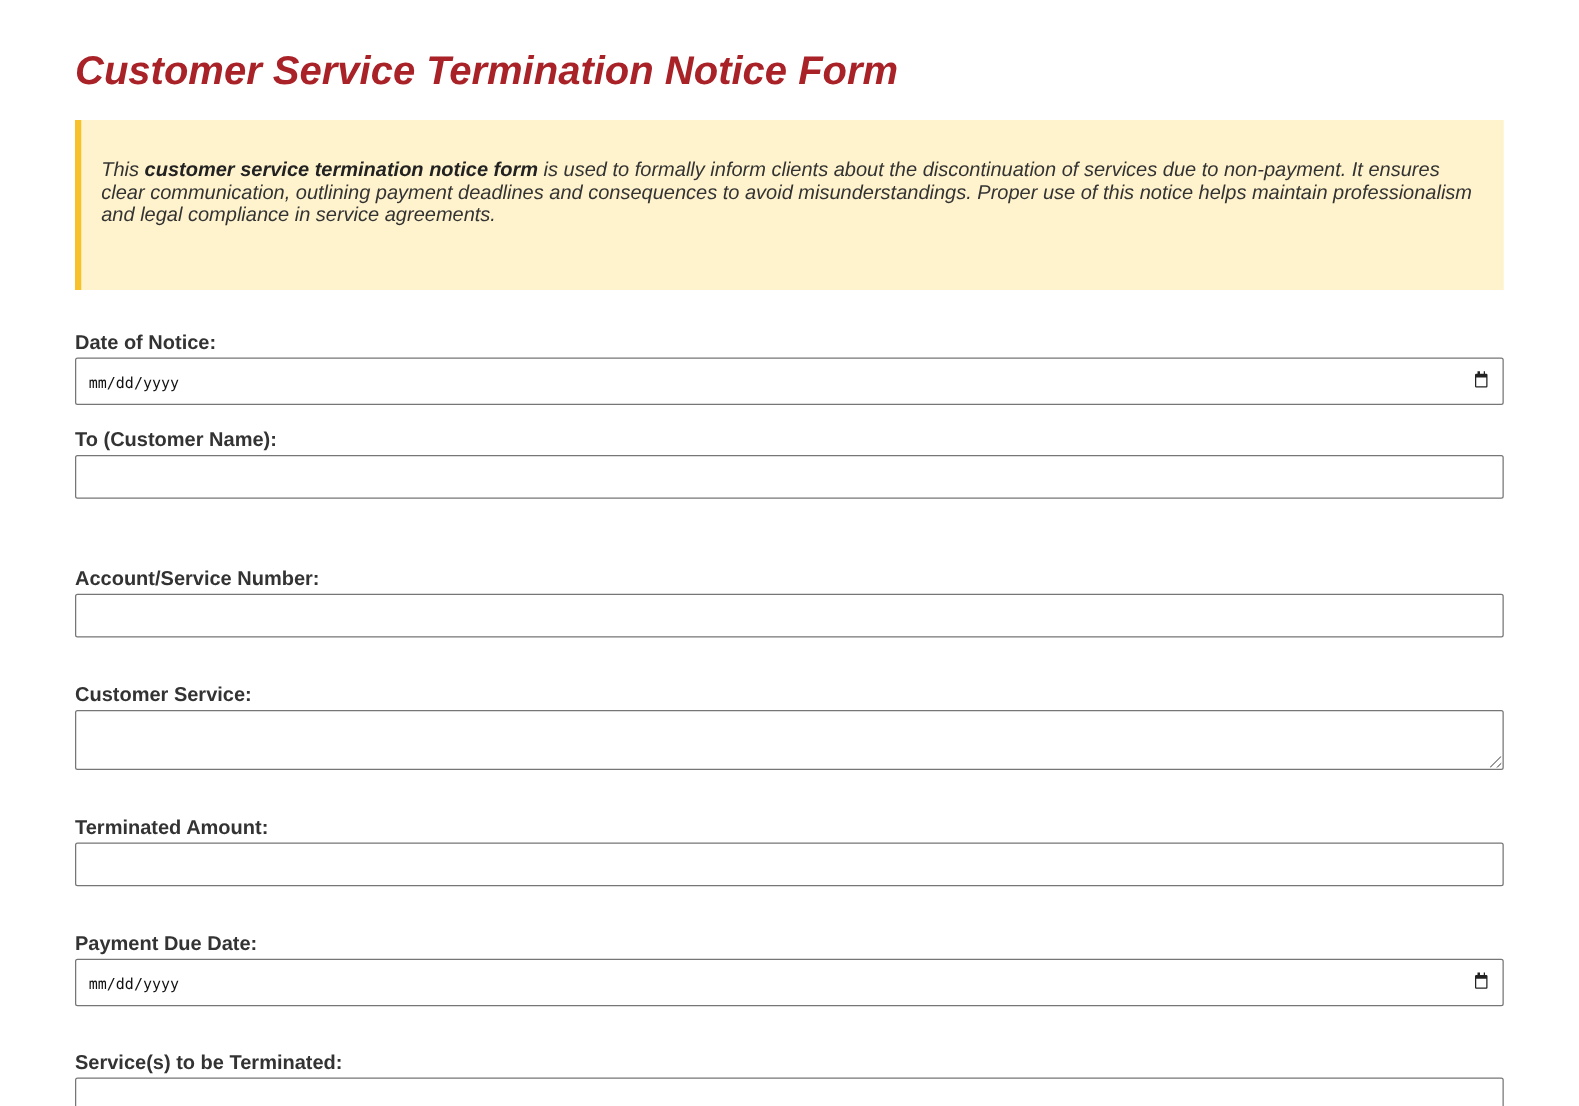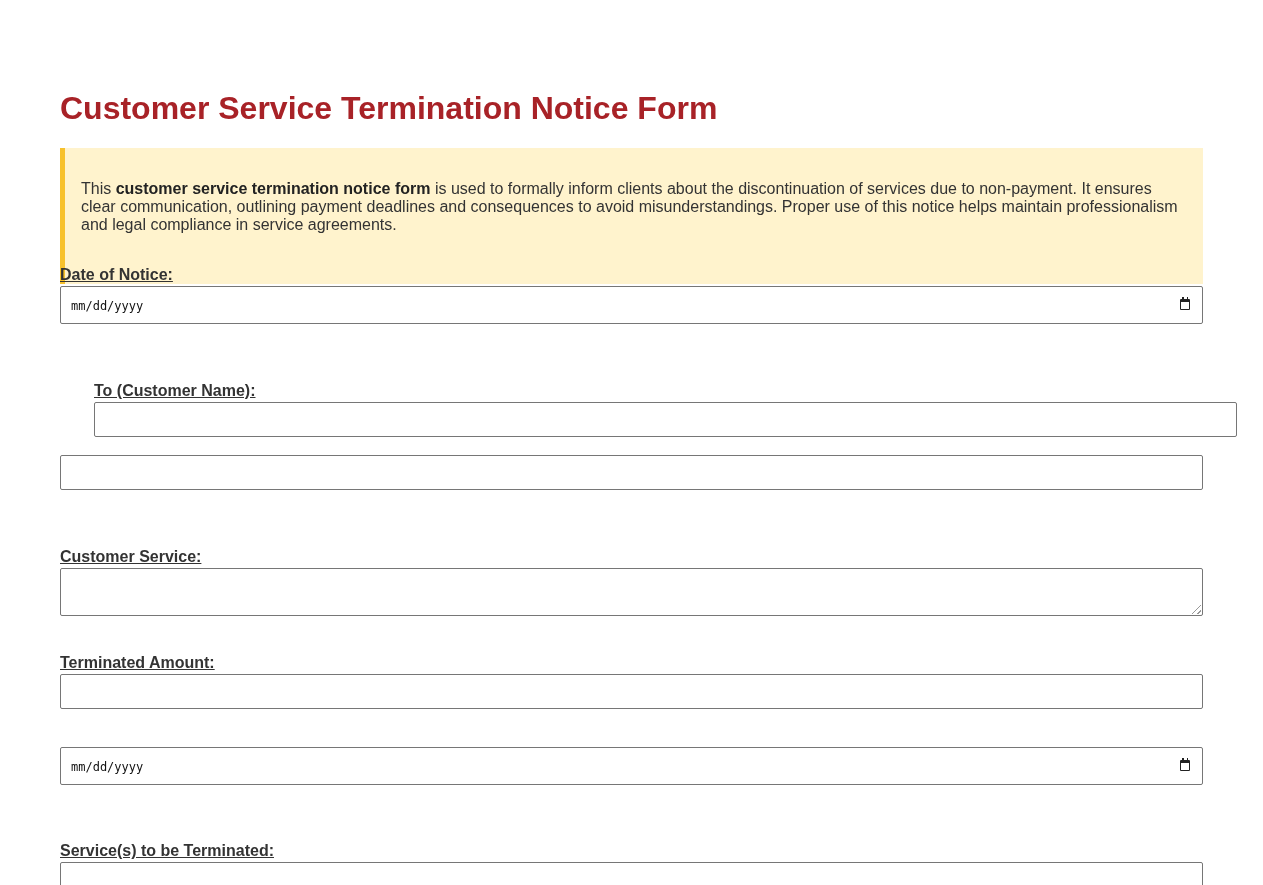--- a/index.html
+++ b/index.html
@@ -10,22 +10,23 @@
     body {
       width: 1263px;
       height: 885px;
       overflow: hidden;
       font-family: "Liberation Sans", sans-serif;
       color: #333333;
     }
     .page {
       position: relative;
       margin: 0 60px;
-      padding-top: 88px;
+      padding-top: 36px;
       width: 1143px;
+      font-style: italic;
     }
     h1 {
       margin: 0;
       font-size: 32px;
       line-height: 40px;
       font-weight: bold;
       color: #a82227;
       font-family: "Liberation Sans", sans-serif;
     }
     .notice {
@@ -45,21 +46,20 @@
       left: 0;
       width: 1143px;
     }
     .field label {
       display: block;
       font-size: 16px;
       font-weight: bold;
       line-height: 18px;
       color: #333;
       margin-bottom: 2px;
-      text-decoration: underline;
     }
     .input {
       box-sizing: border-box;
       width: 1143px;
       border: 1px solid #767676;
       border-radius: 2px;
       background: #fff;
       position: relative;
       font-family: "DejaVu Sans Mono", monospace;
       font-size: 12px;
@@ -120,42 +120,44 @@
 </div>
 
 <div class="field" style="left:60px; top:266px;">
   <label>Date of Notice:</label>
   <div class="input date">
     <span class="date-placeholder">mm/dd/yyyy</span>
     <span class="cal-icon"></span>
   </div>
 </div>
 
-<div class="field" style="left:60px; top:382px;margin-left:34px;">
+<div class="field" style="left:60px; top:344px;">
   <label>To (Customer Name):</label>
   <div class="input text"></div>
 </div>
 
 <div class="field" style="left:60px; top:455px;">
+  <label>Account/Service Number:</label>
   <div class="input text"></div>
 </div>
 
 <div class="field" style="left:60px; top:548px;">
   <label>Customer Service:</label>
   <div class="input area">
     <span class="resize-grip"></span>
   </div>
 </div>
 
 <div class="field" style="left:60px; top:654px;">
   <label>Terminated Amount:</label>
   <div class="input text"></div>
 </div>
 
 <div class="field" style="left:60px; top:747px;">
+  <label>Payment Due Date:</label>
   <div class="input date">
     <span class="date-placeholder">mm/dd/yyyy</span>
     <span class="cal-icon"></span>
   </div>
 </div>
 
 <div class="field" style="left:60px; top:842px;">
   <label>Service(s) to be Terminated:</label>
   <div class="input text"></div>
 </div>

